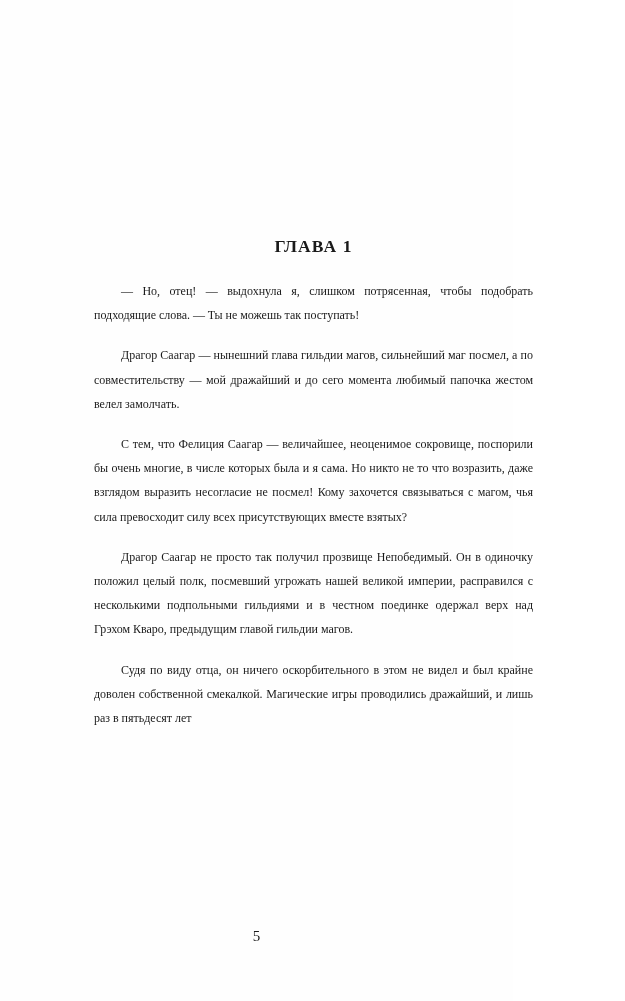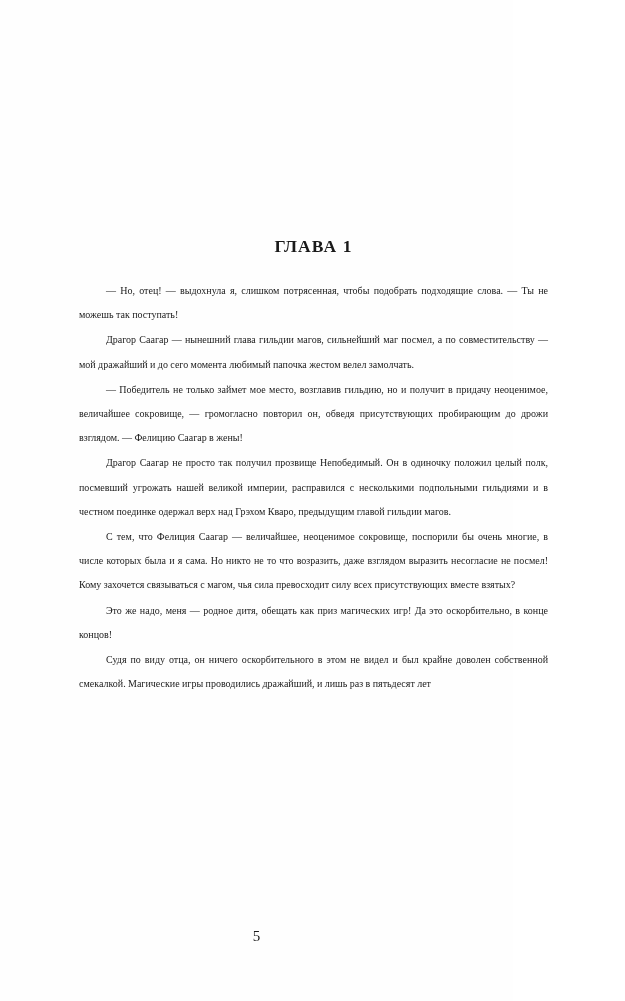--- a/index.html
+++ b/index.html
@@ -31,24 +31,24 @@
   }
   .chapter-title {
     text-align: center;
     font-size: 17.5px;
     font-weight: bold;
     letter-spacing: 1.1px;
     margin: 0 0 22px 0;
     font-family: "Liberation Serif", "DejaVu Serif", serif;
   }
   .body-text p {
-    margin: 1px;
+    margin: 16px;
     text-indent: 27px;
     text-align: justify;
-    font-size: 10px;
+    font-size: 12px;
     line-height: 24.2px;
     font-family: "Liberation Serif", "DejaVu Serif", serif;
     hyphens: manual;
     word-spacing: -0.1px;
   }
   .page-number {
     position: absolute;
     left: 0;
     right: 0;
     top: 928px;
@@ -60,21 +60,19 @@
 </style>
 </head>
 <body>
 
 <div class="page">
   <div class="content">
     <h1 class="chapter-title">ГЛАВА 1</h1>
     <div class="body-text">
       <p>— Но, отец! — выдохнула я, слишком потрясенная, чтобы подобрать подходящие слова. — Ты не можешь так поступать!</p>
       <p>Драгор Саагар — нынешний глава гильдии магов, сильнейший маг посмел, а по совместительству — мой дражайший и до сего момента любимый папочка жестом велел замолчать.</p>
-      <p>— Победитель не только займет мое место, возглавив гильдию, но и получит в придачу неоценимое, величайшее сокровище, — громогласно повторил он, обведя присутствующих пробирающим до дрожи взглядом. — Фелицию Саагар в жены!</p>
+      <p>С тем, что Фелиция Саагар — величайшее, неоценимое сокровище, поспорили бы очень многие, в числе которых была и я сама. Но никто не то что возразить, даже взглядом выразить несогласие не посмел! Кому захочется связываться с магом, чья сила превосходит силу всех присутствующих вместе взятых?</p>
       <p>Драгор Саагар не просто так получил прозвище Непобедимый. Он в одиночку положил целый полк, посмевший угрожать нашей великой империи, расправился с несколькими подпольными гильдиями и в честном поединке одержал верх над Грэхом Кваро, предыдущим главой гильдии магов.</p>
-      <p>С тем, что Фелиция Саагар — величайшее, неоценимое сокровище, поспорили бы очень многие, в числе которых была и я сама. Но никто не то что возразить, даже взглядом выразить несогласие не посмел! Кому захочется связываться с магом, чья сила превосходит силу всех присутствующих вместе взятых?</p>
-      <p>Это же надо, меня — родное дитя, обещать как приз магических игр! Да это оскорбительно, в конце концов!</p>
       <p>Судя по виду отца, он ничего оскорбительного в этом не видел и был крайне доволен собственной смекалкой. Магические игры проводились дражайший, и лишь раз в пятьдесят лет</p>
     </div>
   </div>
   <div class="page-number">5</div>
 </div>
 
 </body></html>

